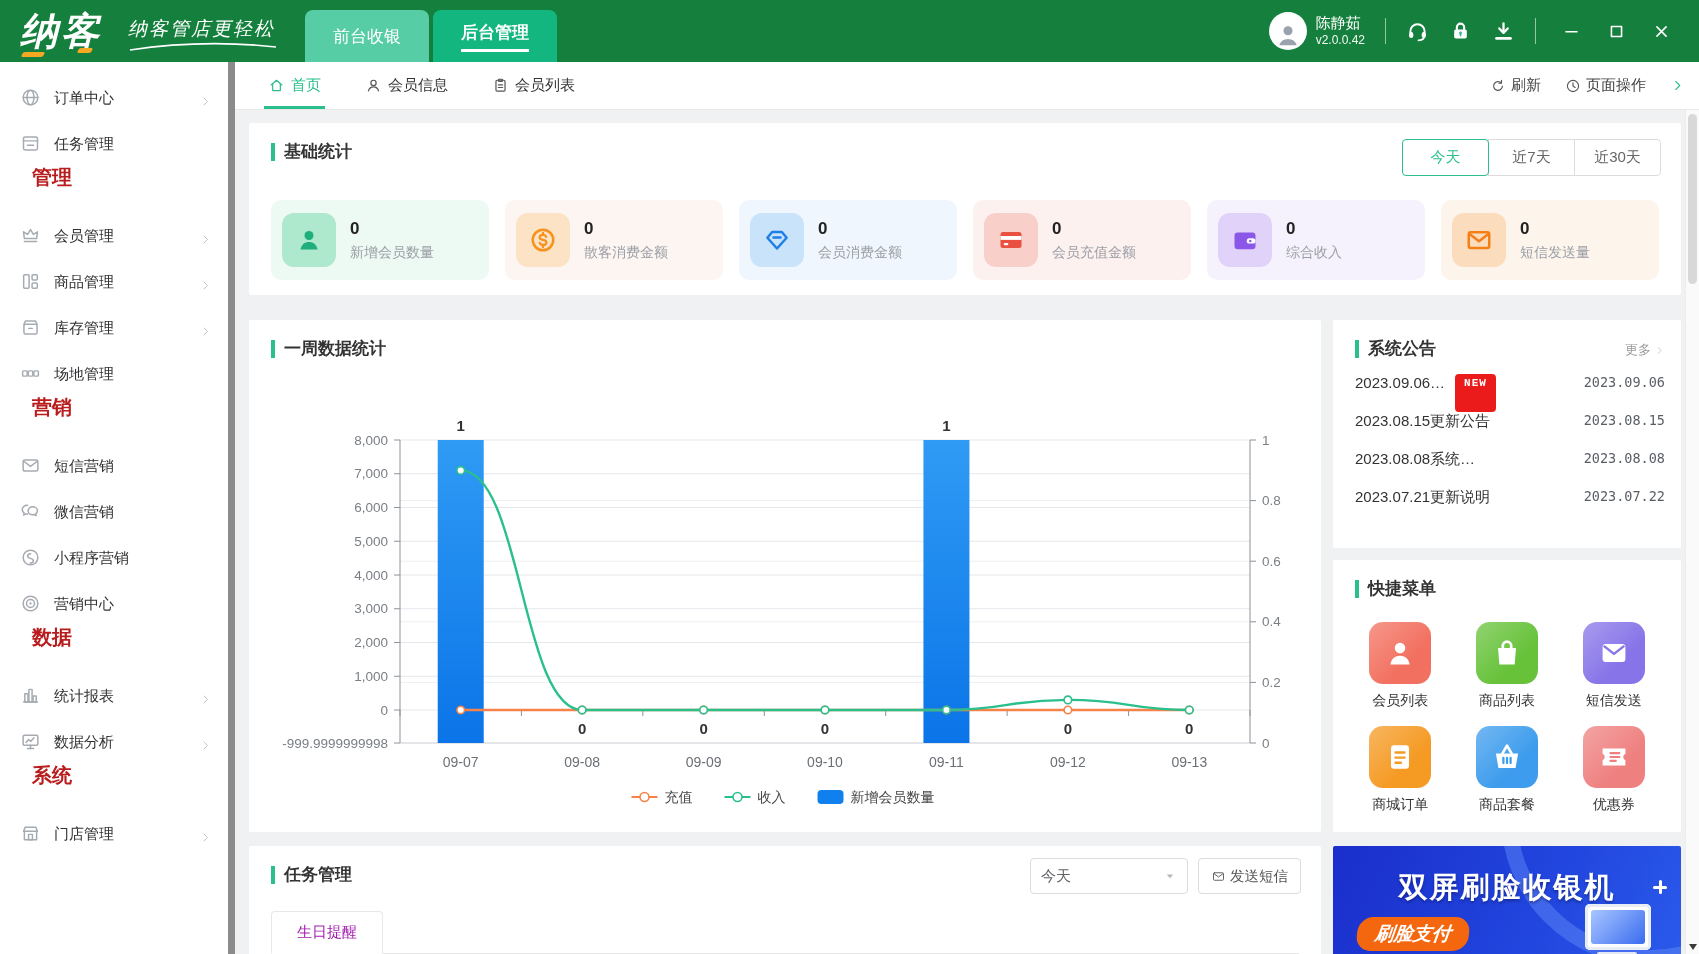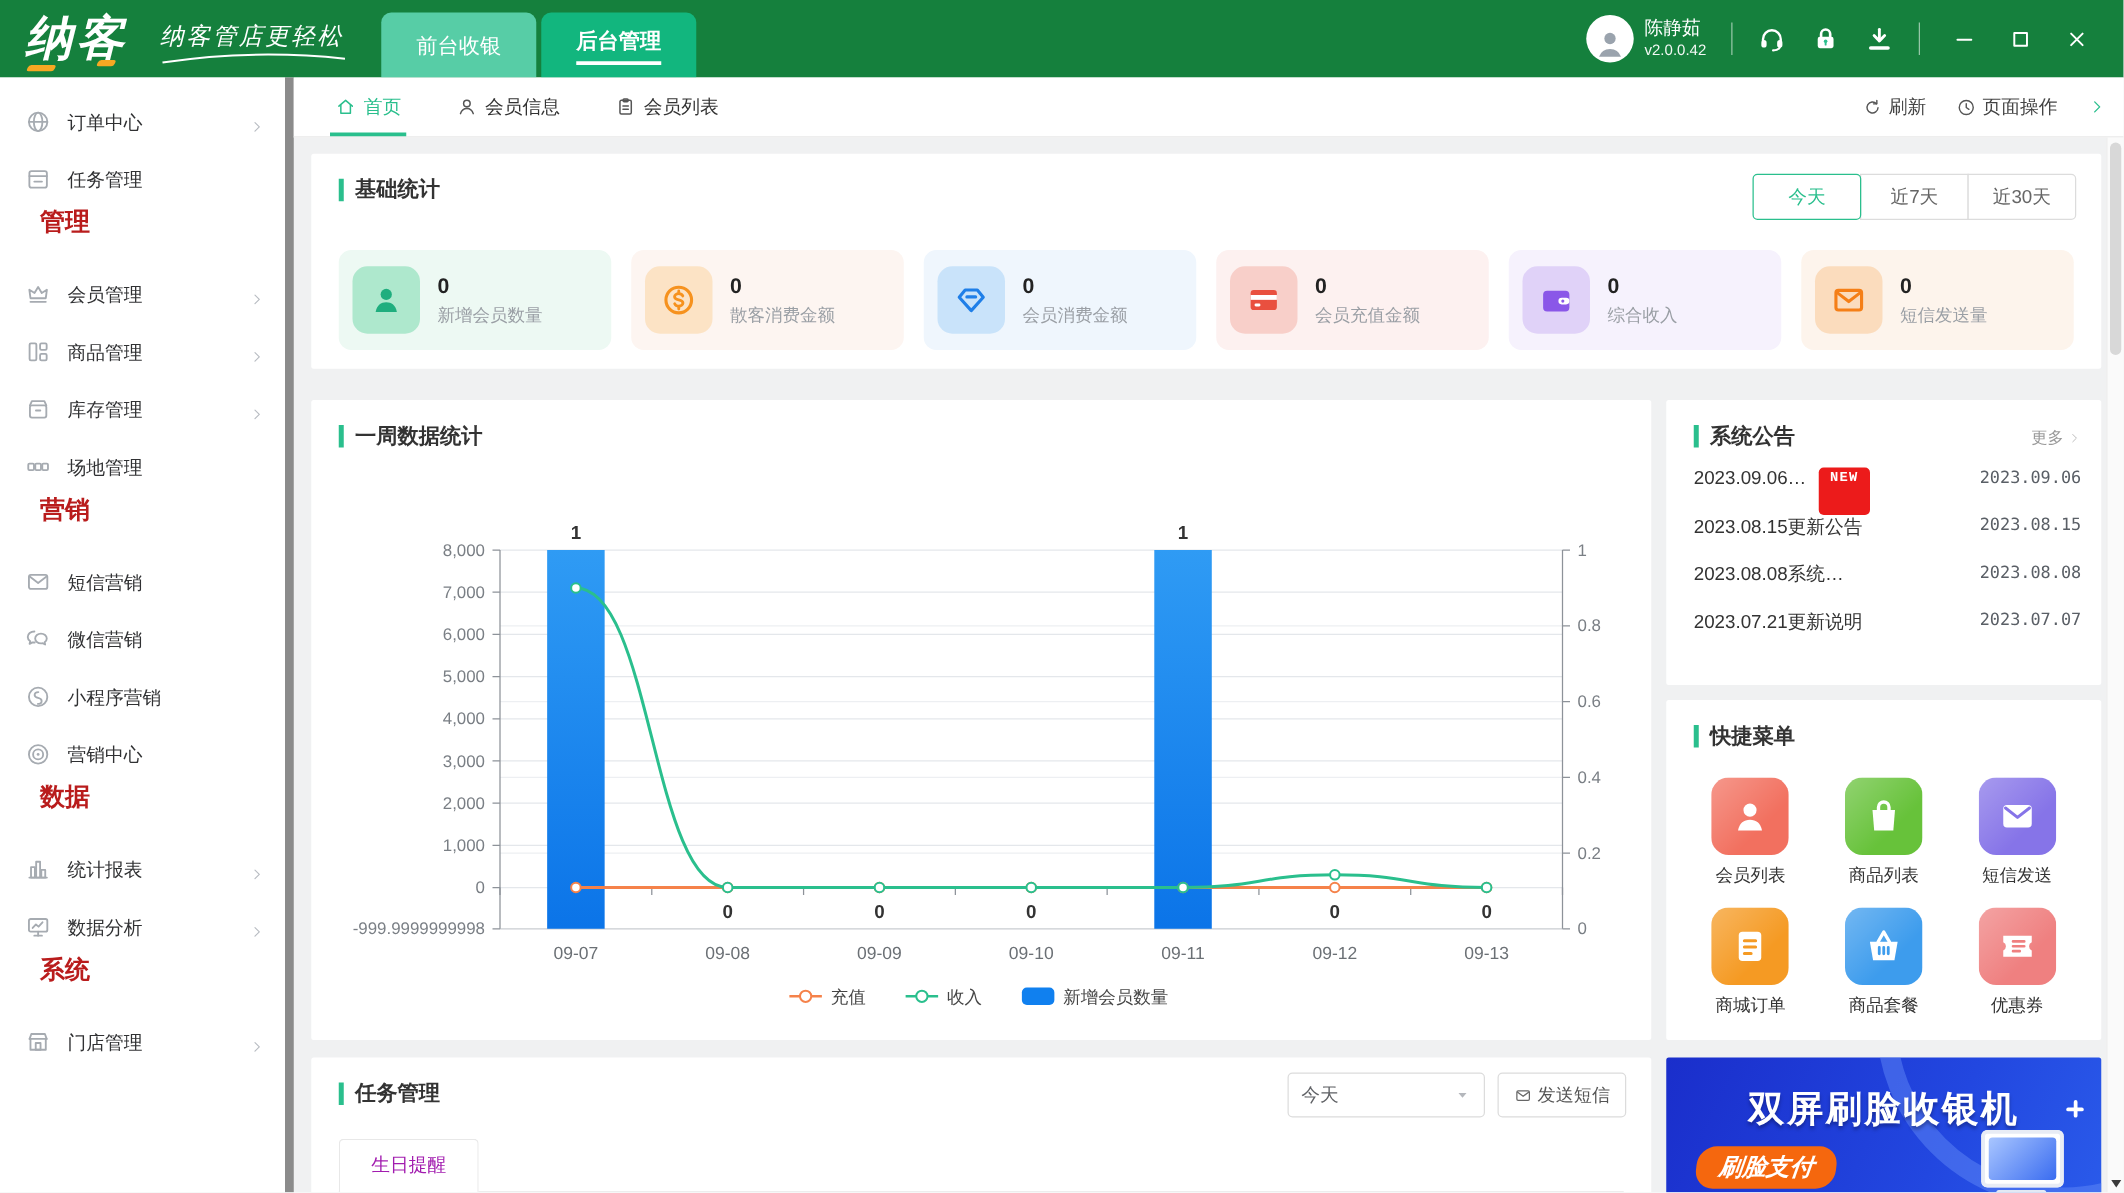--- a/index.html
+++ b/index.html
@@ -668,21 +668,21 @@
           <div class="ann-row">
             <span class="ann-title">2023.08.15更新公告</span>
             <span class="ann-date">2023.08.15</span>
           </div>
           <div class="ann-row">
             <span class="ann-title">2023.08.08系统…</span>
             <span class="ann-date">2023.08.08</span>
           </div>
           <div class="ann-row">
             <span class="ann-title">2023.07.21更新说明</span>
-            <span class="ann-date">2023.07.07</span>
+            <span class="ann-date">2023.07.22</span>
           </div>
         </div>
     </section>
 
     <section class="panel" id="quick-panel">
       <div class="ptitle">
           <i class="pbar"></i>
           <span>快捷菜单</span>
         </div>
       <div id="quick-grid">

